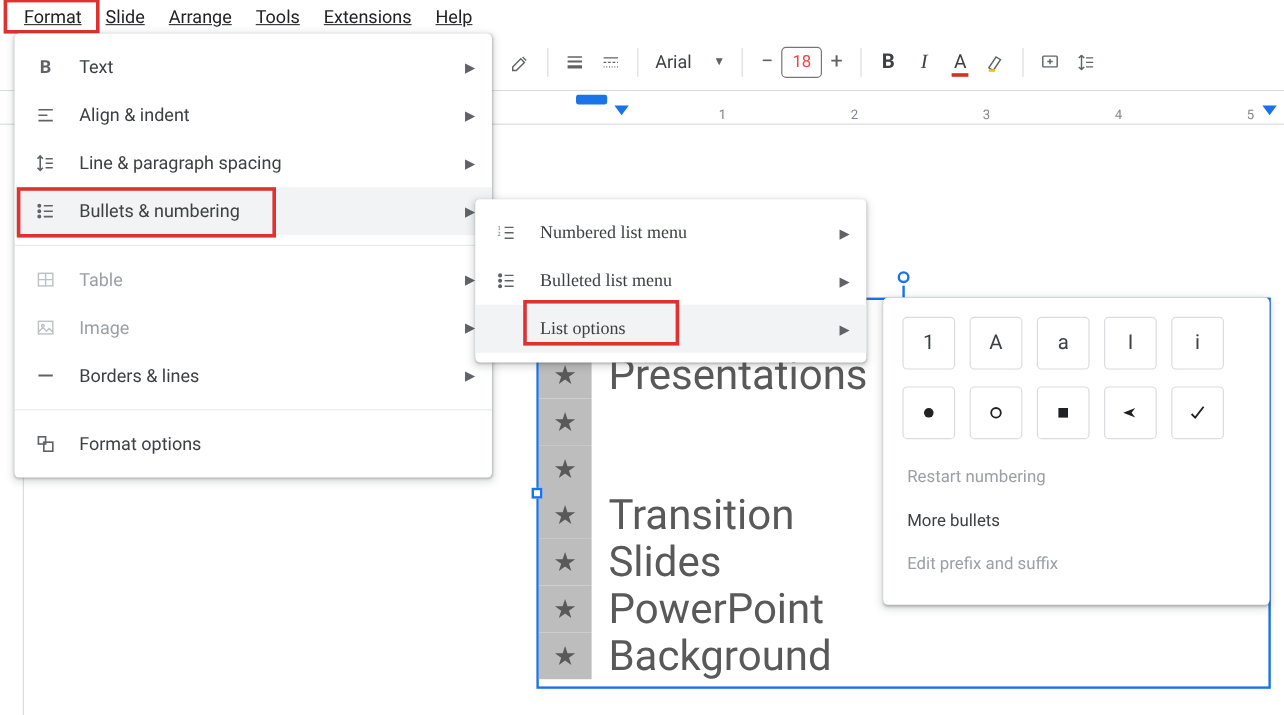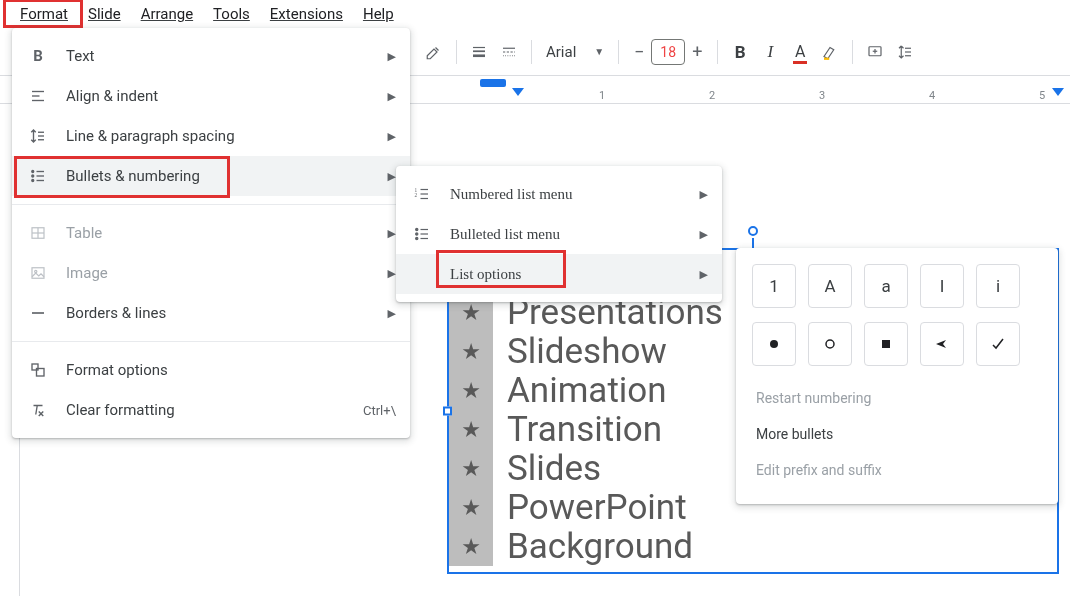--- a/index.html
+++ b/index.html
@@ -253,25 +253,23 @@
   <div class="slide-line">
       <div class="bw">★</div>
       <div class="txt">Google Slides</div>
     </div>
   <div class="slide-line">
       <div class="bw">★</div>
       <div class="txt">Presentations</div>
     </div>
   <div class="slide-line">
       <div class="bw">★</div>
-      <div class="txt">Slideshow</div>
-    </div>
-  <div class="slide-line">
-      <div class="bw">★</div>
-      <div class="txt">Animation</div>
+    </div>
+  <div class="slide-line">
+      <div class="bw">★</div>
     </div>
   <div class="slide-line">
       <div class="bw">★</div>
       <div class="txt">Transition</div>
     </div>
   <div class="slide-line">
       <div class="bw">★</div>
       <div class="txt">Slides</div>
     </div>
   <div class="slide-line">
@@ -362,31 +360,20 @@
   <div class="dd-sep"></div>
   <div class="dd-item">
     <span class="icon">
         <svg viewBox="0 0 24 24" width="18" height="18" fill="none" stroke="#5f6368" stroke-width="1.8">
           <rect x="4" y="4" width="8" height="8"></rect>
           <rect x="10" y="10" width="10" height="10"></rect>
         </svg>
       </span>
     <span>Format options</span>
   </div>
-  <div class="dd-item">
-    <span class="icon">
-        <svg viewBox="0 0 24 24" width="18" height="18" fill="none" stroke="#5f6368" stroke-width="1.8">
-          <path d="M6 6h12M11 6l-2 12"></path>
-          <line x1="13" y1="14" x2="19" y2="20"></line>
-          <line x1="19" y1="14" x2="13" y2="20"></line>
-        </svg>
-      </span>
-    <span>Clear formatting</span>
-    <span class="shortcut">Ctrl+\</span>
-  </div>
 </div>
 <div class="red-box red-box-bullets"></div>
 
 <div class="dropdown sub-bn">
   <div class="dd-item">
     <span class="icon">
         <svg viewBox="0 0 24 24" width="18" height="18" fill="none" stroke="#5f6368" stroke-width="1.6">
           <text x="2" y="9" font-size="7" fill="#5f6368" stroke="none">1</text>
           <text x="2" y="16" font-size="7" fill="#5f6368" stroke="none">2</text>
           <line x1="10" y1="6" x2="20" y2="6"></line>

